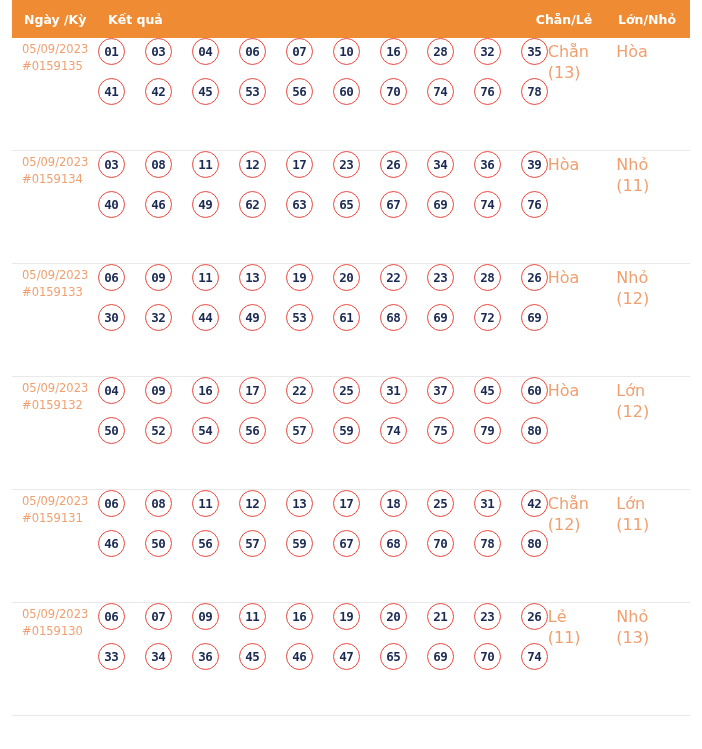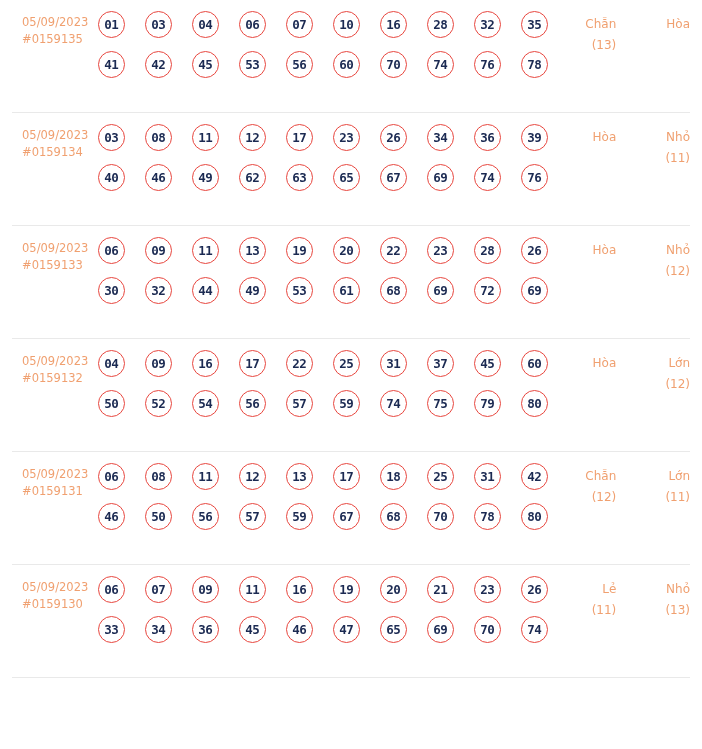--- a/index.html
+++ b/index.html
@@ -35,21 +35,20 @@
   .th-big    { width: 86px; text-align: center; }
 
   
   .tbody { }
   .row {
     display: flex;
     align-items: flex-start;
     border-bottom: 1px solid #e9e9e9;
     box-sizing: border-box;
     height: 113px;
-    padding-top: 11px;
   }
   .row:last-of-type { border-bottom: 1px solid #e9e9e9; }
 
   .cell-date {
     width: 96px;
     padding-left: 10px;
     box-sizing: border-box;
     color: #f0a070;
     font-size: 11.5px;
     line-height: 17px;
@@ -79,37 +78,43 @@
     display: flex;
     align-items: center;
     justify-content: center;
     box-sizing: border-box;
     background: #ffffff;
     font-family: "DejaVu Sans Mono", "Liberation Mono", monospace;
     letter-spacing: -0.5px;
   }
 
   .cell-even, .cell-big {
-    text-align: right;
+    text-align: left;
     color: #f0a070;
-    font-size: 12px;
+    font-size: 16px;
     line-height: 21px;
     padding-top: 3px;
     box-sizing: border-box;
   }
   .cell-even { width: 80px; }
   .cell-big  { width: 86px; }
   .cell-even .cnt, .cell-big .cnt { display: block; }
   .cnt:empty { display: none; }
 </style>
 </head>
 <body>
 
 <div class="table-wrap">
 
+  <div class="thead">
+    <div class="th-date">Ngày /Kỳ</div>
+    <div class="th-result">Kết quả</div>
+    <div class="th-even">Chẵn/Lẻ</div>
+    <div class="th-big">Lớn/Nhỏ</div>
+  </div>
 
   <div class="tbody" id="tbody">
       <div class="row">
         <div class="cell-date">
           <div>05/09/2023</div>
           <div>#0159135</div>
         </div>
         <div class="cell-result">
           <div class="num-line">
             <div class="ball">01</div>

